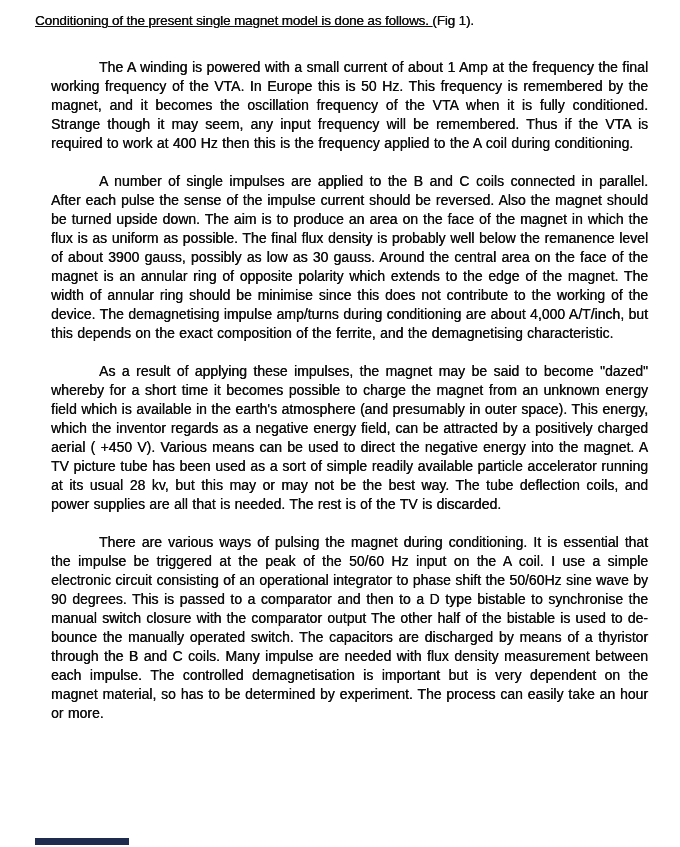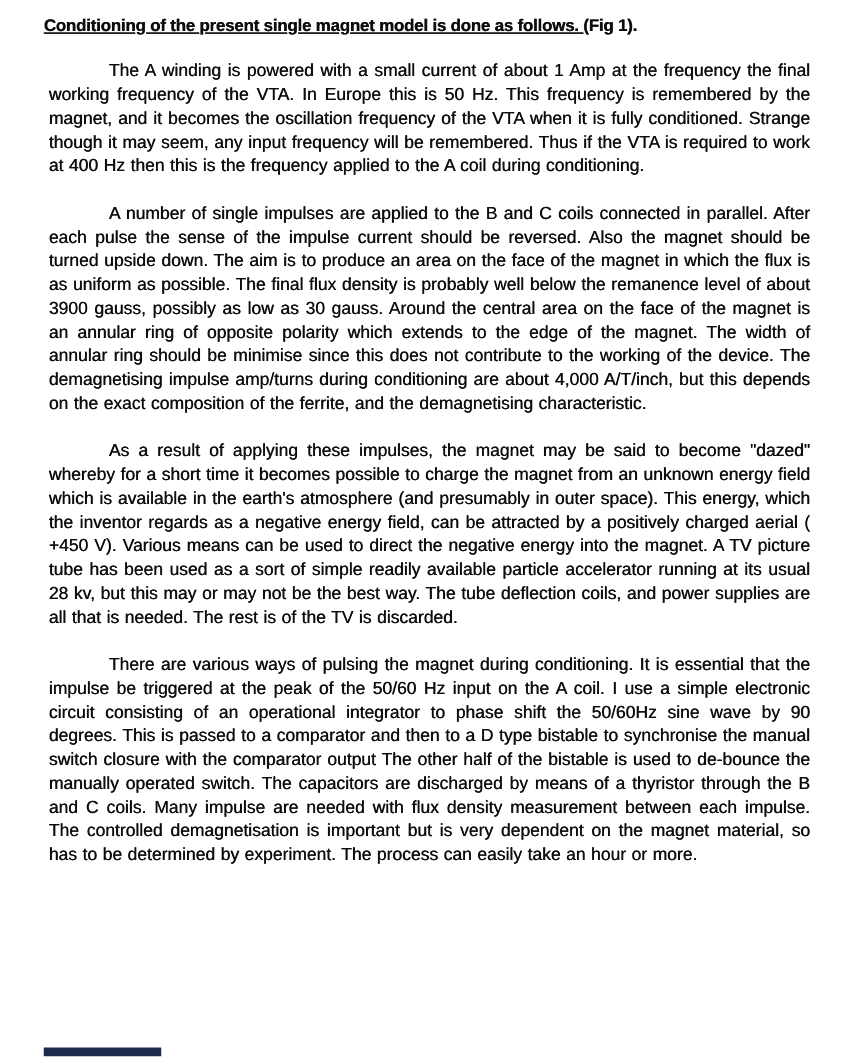--- a/index.html
+++ b/index.html
@@ -16,30 +16,30 @@
     padding: 11px 32px 0 35px;
     font-family: "Liberation Sans", sans-serif;
     font-size: 14px;
     line-height: 19px;
     color: #0d0d0d;
     text-shadow: 0.3px 0 0 #1a1a1a; 
     overflow: hidden;
   }
   .title {
     font-size: 13.5px;
-    font-weight: bold;
+    font-weight: normal;
     letter-spacing: -0.15px;
-    margin: 0 0 17px 0;
+    margin: 0 0 28px 0;
     white-space: nowrap;
   }
   .title .underlined {
     text-decoration: underline;
   }
   p.para {
-    margin: 0 0 19px 4px;
+    margin: 0 0 19px 16px;
     text-align: justify;
     text-indent: 48px;
     word-spacing: 0.5px;
   }
   .scan-bar {
     position: absolute;
     left: 35px;
     bottom: 2px;
     width: 94px;
     height: 7px;

